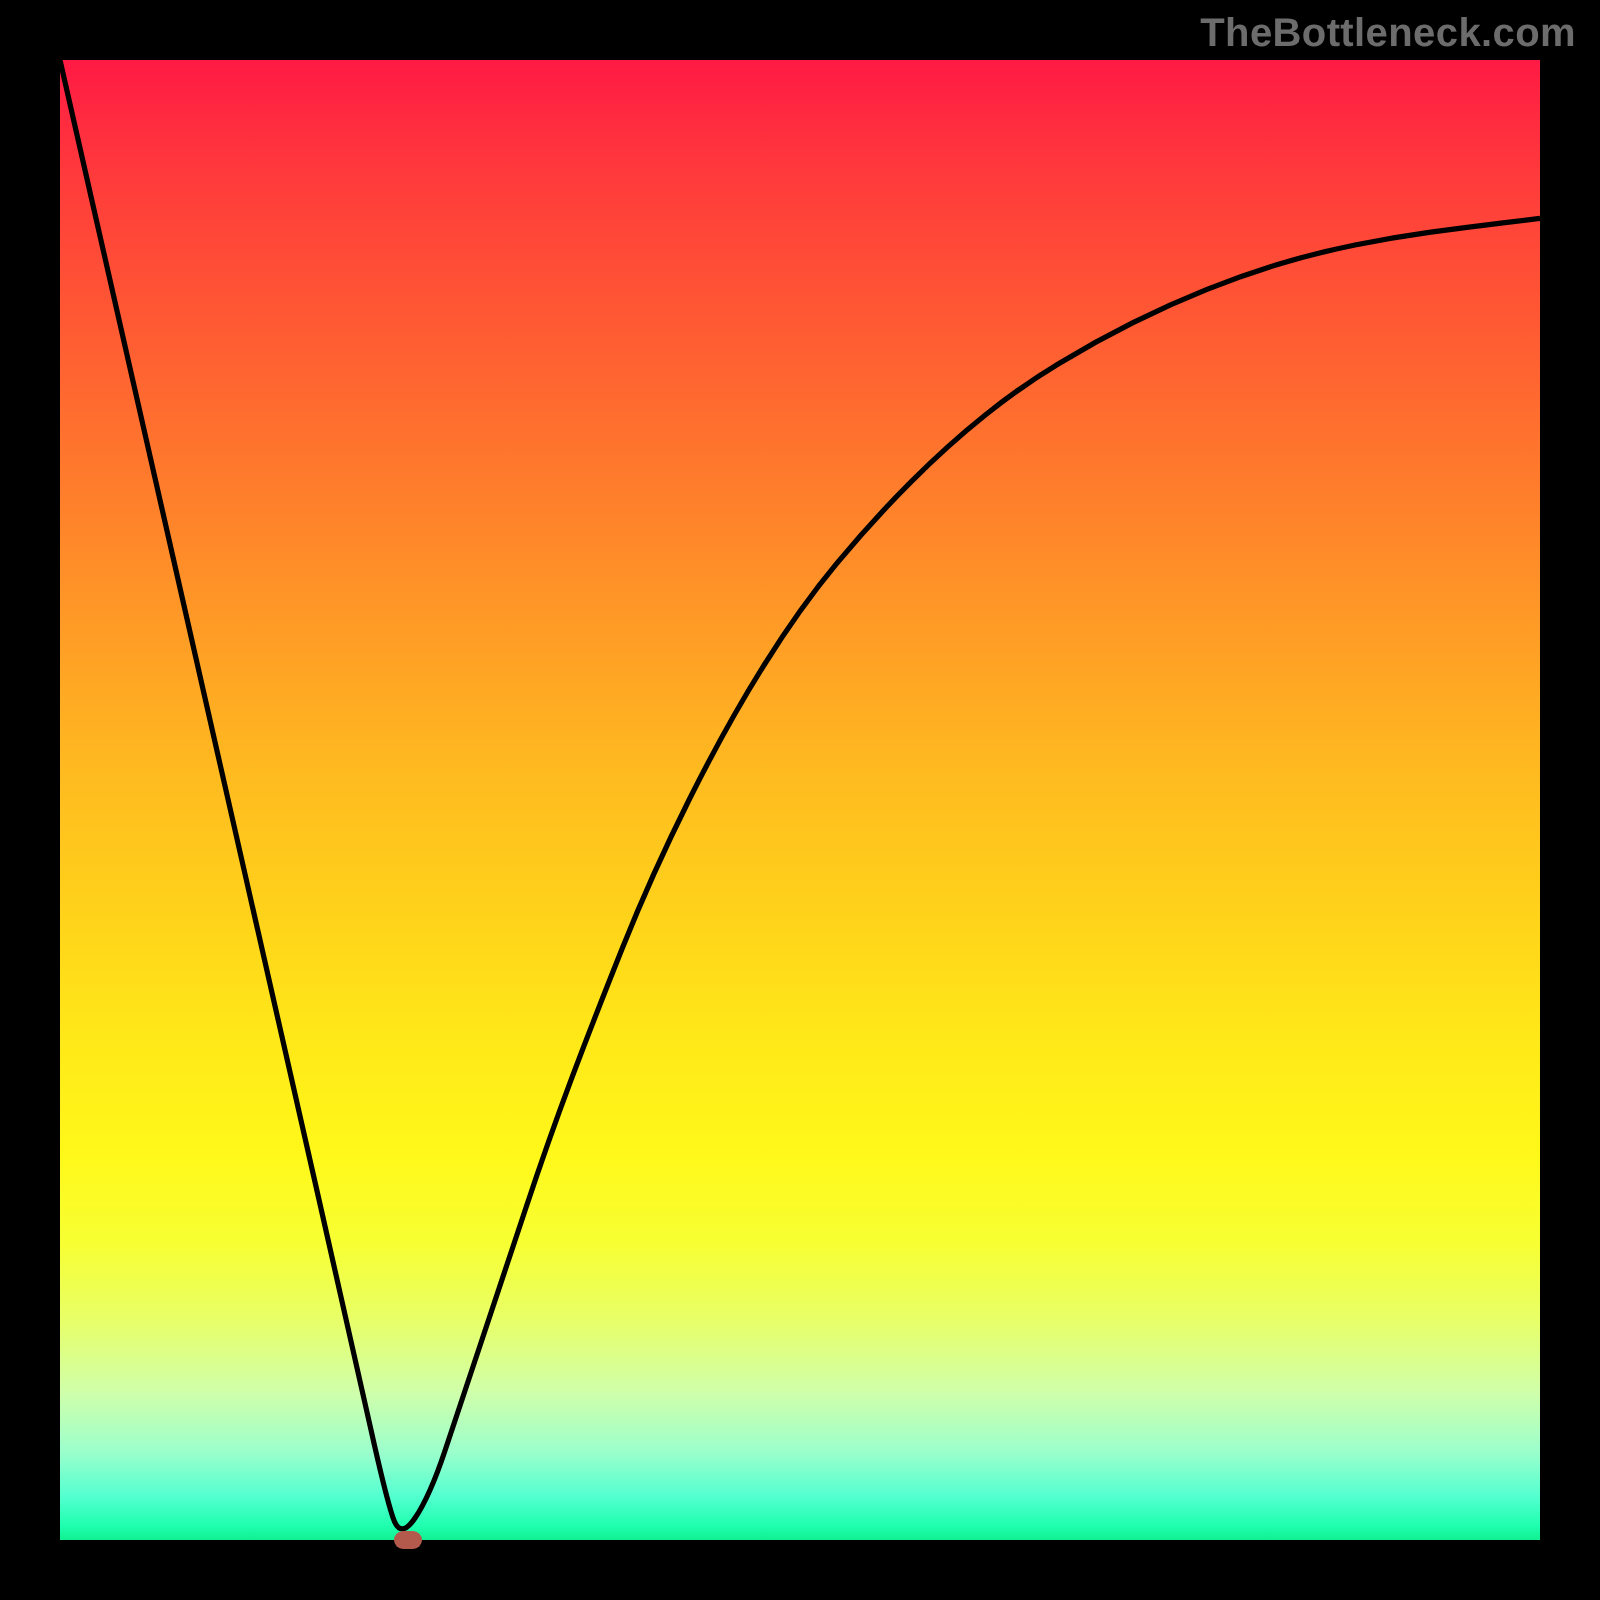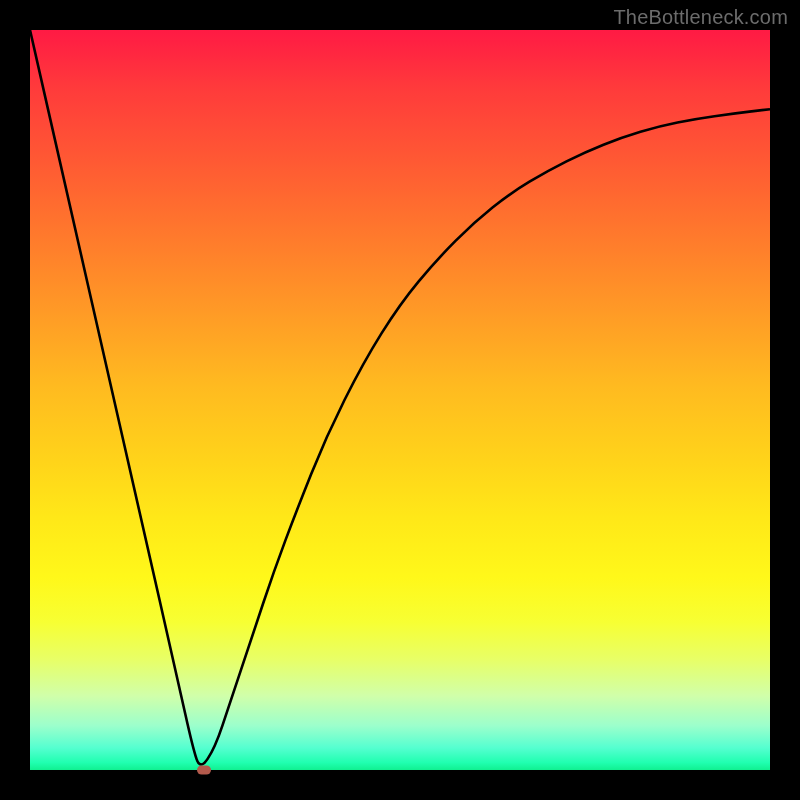--- a/index.html
+++ b/index.html
@@ -35,21 +35,21 @@
       #10f090 100%
     );
   }
   .attribution {
     position: absolute;
     top: 6px;
     right: 12px;
     font-family: Arial, Helvetica, sans-serif;
     font-size: 20px;
     color: #6c6c6c;
-    font-weight: 400;
+    font-weight: 700;
     letter-spacing: 0.2px;
     margin-left: 16px;
   }
   svg.curve {
     position: absolute;
     left: 0;
     top: 0;
     width: 740px;
     height: 740px;
   }

